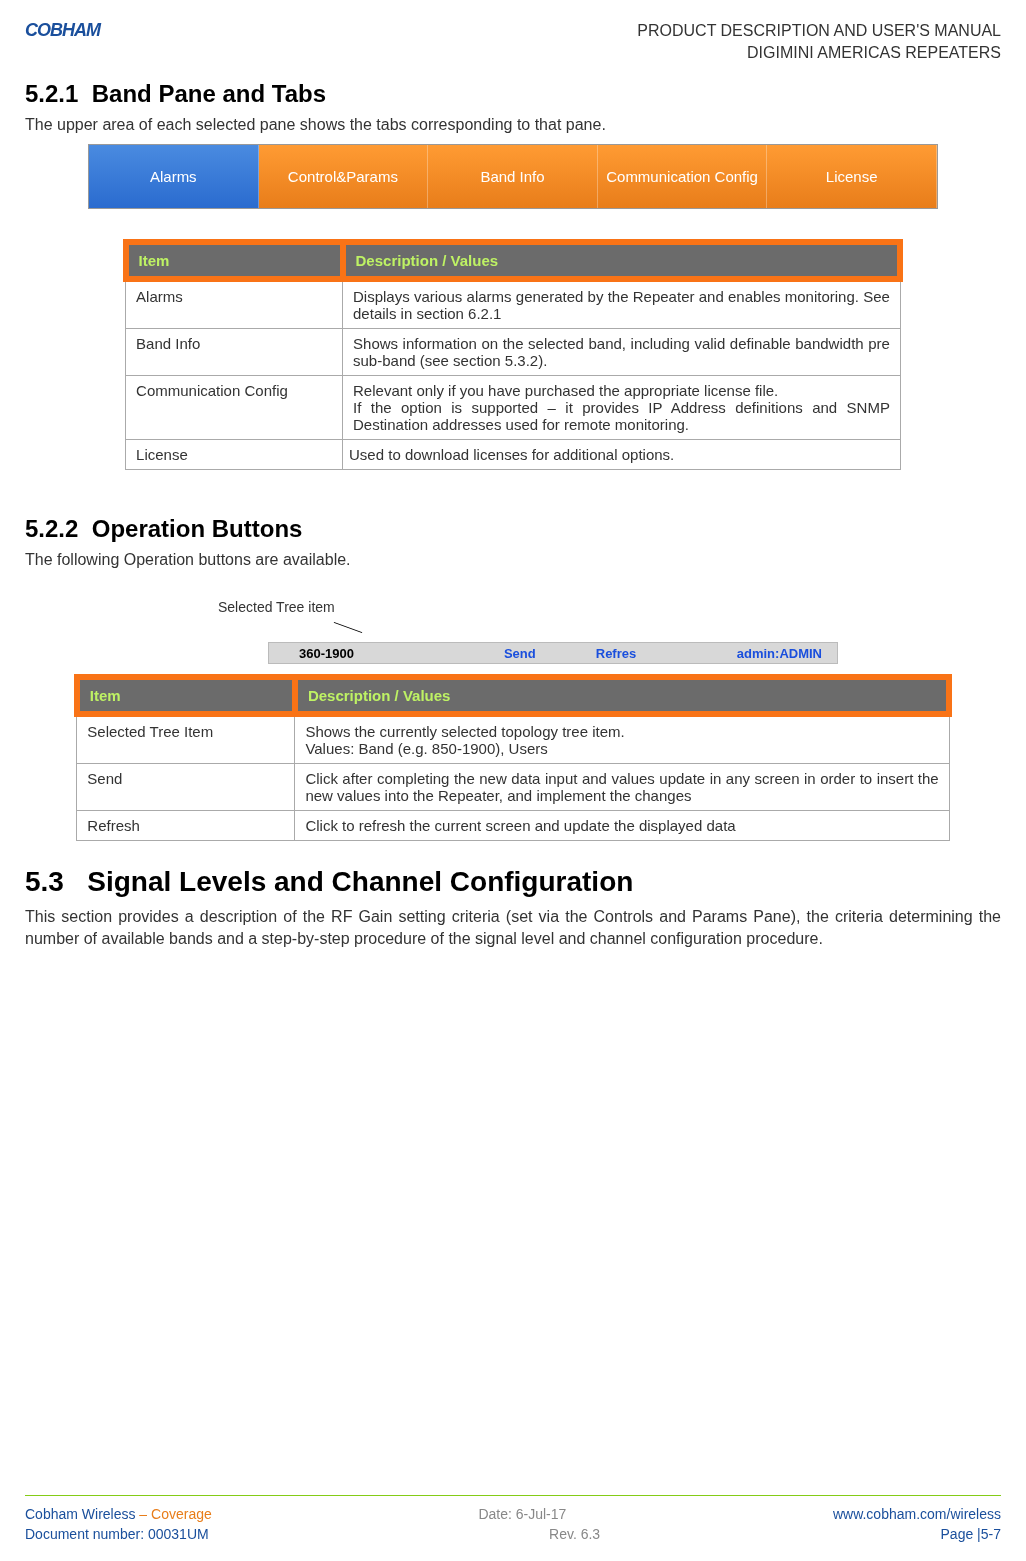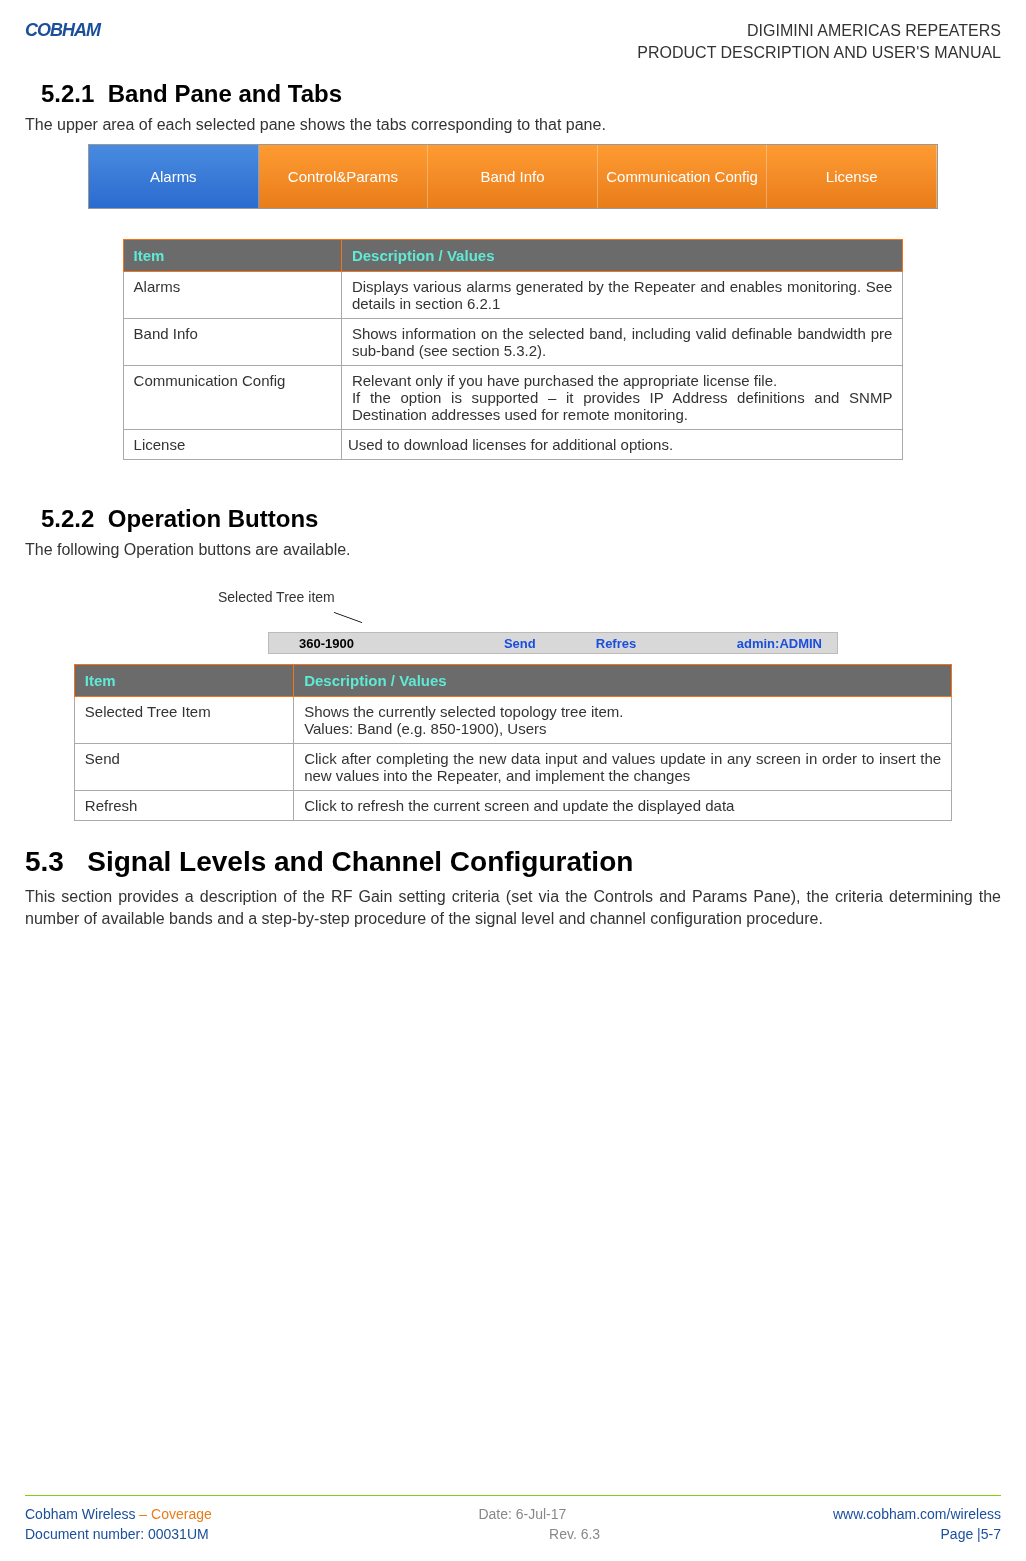--- a/index.html
+++ b/index.html
@@ -35,21 +35,20 @@
       color: #333;
       font-size: 16px;
       line-height: 1.35;
     }
     h2.section-head {
       font-size: 24px;
       font-weight: bold;
       margin-top: 15px;
       margin-bottom: 8px;
       color: #000;
-      margin-left: 16px;
     }
     .intro-text {
       font-size: 16px;
       margin-bottom: 10px;
     }
     .tabs-image {
       margin: 5px auto 30px;
       width: 850px;
       height: 65px;
       border: 1px solid #999;
@@ -74,24 +73,24 @@
       border-collapse: collapse;
       width: 80%;
       margin: 0 auto 20px;
       font-size: 15px;
     }
     table.content-table.wide {
       width: 90%;
     }
     table.content-table th {
       background: #6b6b6b;
-      color: #5eead4;
+      color: #bef264;
       text-align: left;
       padding: 7px 10px;
-      border: 1px solid #f97316;
+      border: 6px solid #f97316;
       font-weight: bold;
     }
     table.content-table td {
       padding: 6px 10px;
       border: 1px solid #aaa;
       vertical-align: top;
     }
     .buttons-diagram {
       position: relative;
       margin: 30px auto 10px;
@@ -166,22 +165,22 @@
     }
     .footer .gray { color: #888; }
     .footer .orange { color: #e87d1a; }
   </style>
 </head>
 <body>
 
 <div class="header-area">
   <div class="logo">COBHAM</div>
   <div class="header-right">
+    <div>PRODUCT DESCRIPTION AND USER'S MANUAL</div>
     <div>DIGIMINI AMERICAS REPEATERS</div>
-    <div>PRODUCT DESCRIPTION AND USER'S MANUAL</div>
   </div>
 </div>
 
 <h2 class="section-head">
   <span>5.2.1</span>&nbsp;&nbsp;<span>Band Pane and Tabs</span>
 </h2>
 <p class="intro-text">The upper area of each selected pane shows the tabs corresponding to that pane.</p>
 
 <div class="tabs-image">
   <div class="tab active">Alarms</div>

